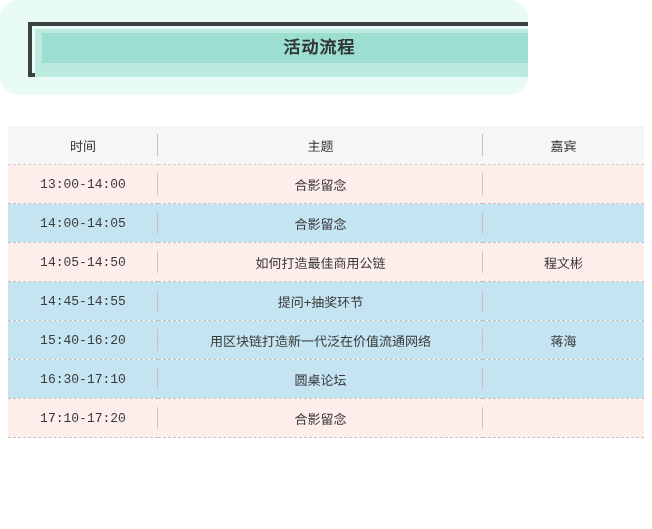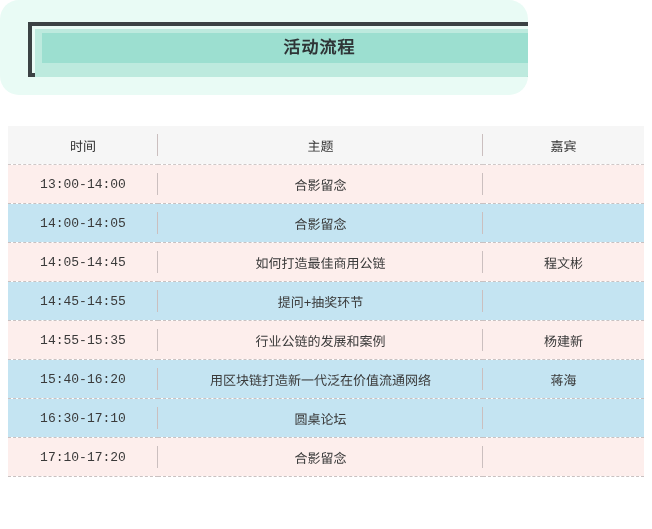--- a/index.html
+++ b/index.html
@@ -155,33 +155,28 @@
           <td class="sep time">13:00-14:00</td>
           <td class="sep">合影留念</td>
           <td></td>
         </tr>
         <tr class="blue">
           <td class="sep time">14:00-14:05</td>
           <td class="sep">合影留念</td>
           <td></td>
         </tr>
         <tr class="pink">
-          <td class="sep time">14:05-14:45</td>
+          <td class="sep time">14:05-14:50</td>
           <td class="sep">如何打造最佳商用公链</td>
           <td>程文彬</td>
         </tr>
         <tr class="blue">
           <td class="sep time">14:45-14:55</td>
           <td class="sep">提问+抽奖环节</td>
           <td></td>
-        </tr>
-        <tr class="pink">
-          <td class="sep time">14:55-15:35</td>
-          <td class="sep">行业公链的发展和案例</td>
-          <td>杨建新</td>
         </tr>
         <tr class="blue">
           <td class="sep time">15:40-16:20</td>
           <td class="sep">用区块链打造新一代泛在价值流通网络</td>
           <td>蒋海</td>
         </tr>
         <tr class="blue">
           <td class="sep time">16:30-17:10</td>
           <td class="sep">圆桌论坛</td>
           <td></td>

